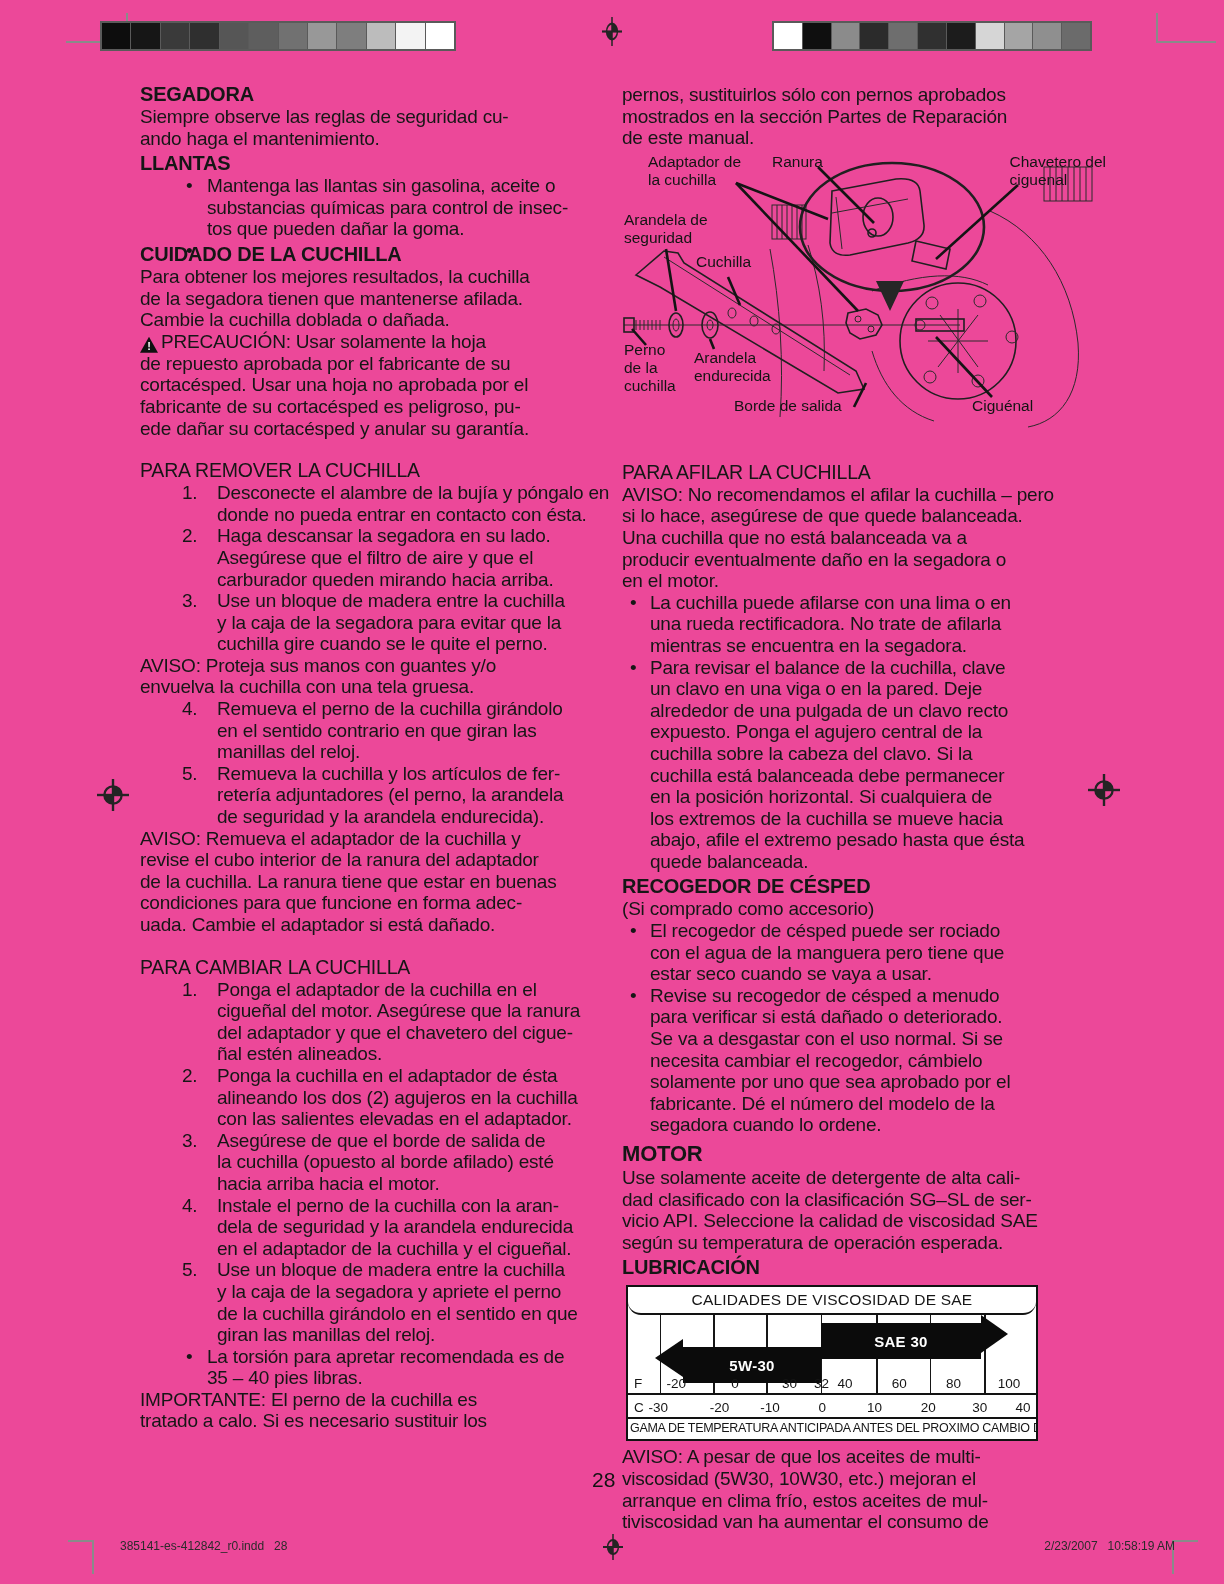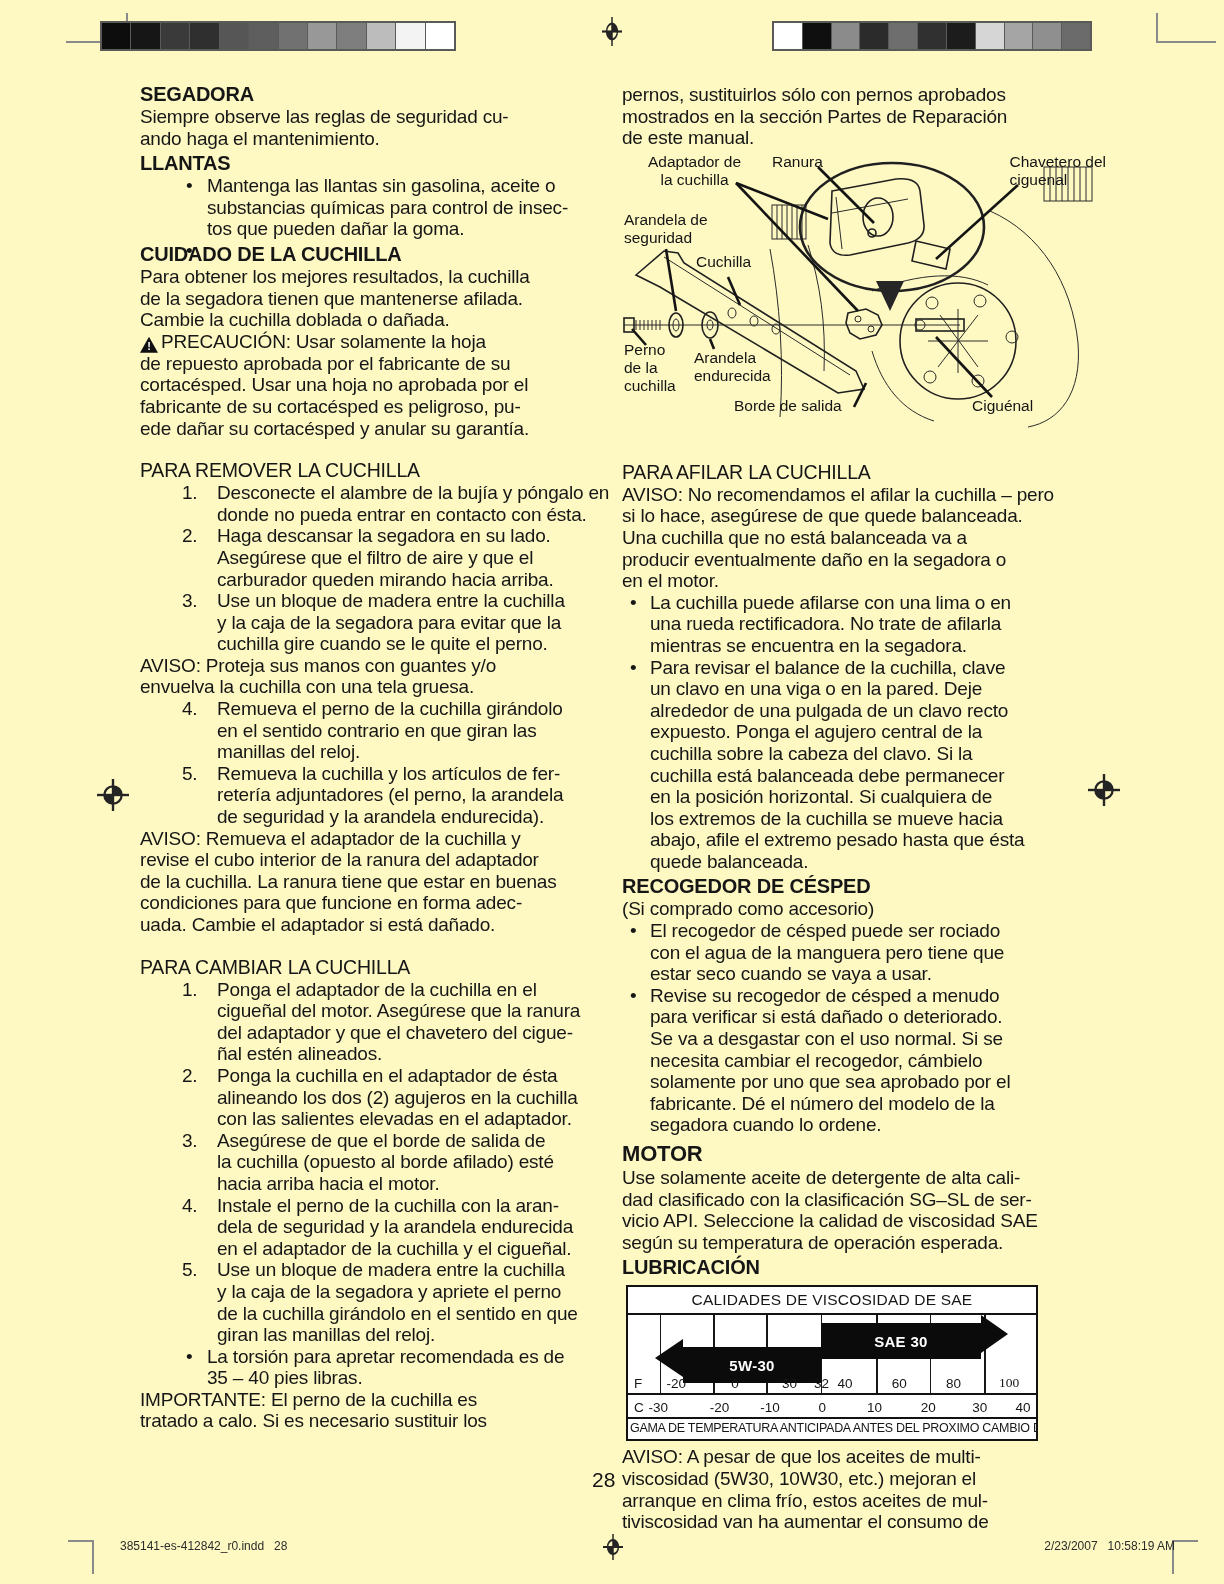--- a/index.html
+++ b/index.html
@@ -1,21 +1,21 @@
 <!DOCTYPE html>
 <html><head>
 <meta charset="utf-8">
 <style>
   html,body{margin:0;padding:0;}
   body{
     width:1224px;height:1584px;position:relative;background:#ffffff;
     font-family:"Liberation Sans",sans-serif;color:#161616;
     -webkit-font-smoothing:antialiased;overflow:hidden;
   }
-  .page{position:absolute;inset:0;background:#fef9c3;padding-left:38px;}
+  .page{position:absolute;inset:0;background:#ec4899;padding-left:38px;}
 
   
   .cm{position:absolute;}
   .cm-tl{left:66px;top:13px;width:60px;height:28px;border-right:2px solid #8a8a8a;border-bottom:2px solid #8a8a8a;}
   .cm-tr{left:1156px;top:13px;width:58px;height:28px;border-left:2px solid #8a8a8a;border-bottom:2px solid #8a8a8a;}
   .cm-bl{left:68px;top:1540px;width:24px;height:32px;border-right:2px solid #8a8a8a;border-top:2px solid #8a8a8a;}
   .cm-br{left:1172px;top:1540px;width:24px;height:32px;border-left:2px solid #8a8a8a;border-top:2px solid #8a8a8a;}
 
   .calbar{position:absolute;top:21px;height:30px;border:2px solid #5a5a5a;background:#9a9a9a;display:flex;box-sizing:border-box;}
   .calbar-left{left:100px;width:356px;}
@@ -57,21 +57,21 @@
   .diagram{position:relative;width:492px;height:288px;margin:4px 0 2px -2px;}
   .d-svg{position:absolute;left:0;top:0;width:100%;height:100%;}
   .d-svg .ln{stroke:#202020;stroke-width:1.6;fill:none;}
   .d-svg .thin{stroke:#2a2a2a;stroke-width:1;fill:none;}
   .d-svg .bold{stroke:#141414;stroke-width:2.6;fill:none;}
   .d-svg .filldark{fill:#262626;stroke:none;}
   .d-label{position:absolute;font-size:15.5px;line-height:18px;white-space:pre-line;color:#141414;}
 
   
   .chart{width:412px;border:2px solid #121212;margin:6px 0 5px 4px;box-sizing:border-box;background:#fff;}
-  .c-title{height:26px;line-height:26px;text-align:center;font-size:15.5px;border-bottom:2px solid #121212;letter-spacing:0.2px;}
+  .c-title{height:26px;line-height:26px;text-align:center;font-size:15.5px;border-bottom:2px solid #121212;letter-spacing:0.2px;border-radius:13px;}
   .c-plot{position:relative;height:78px;overflow:hidden;}
   .grid-line{position:absolute;top:0;bottom:0;width:1.5px;background:#161616;}
   .bar{position:absolute;height:36px;background:#0b0b0b;color:#ffffff;font-weight:bold;font-size:15px;display:flex;align-items:center;justify-content:center;letter-spacing:0.3px;}
   .bar-sae{top:8px;}
   .bar-5w{top:32px;}
   .tip{position:absolute;width:0;height:0;}
   .tip-r{top:0;border-top:19px solid transparent;border-bottom:19px solid transparent;border-left:28px solid #0b0b0b;}
   .tip-l{top:24px;border-top:19px solid transparent;border-bottom:19px solid transparent;border-right:28px solid #0b0b0b;}
   .f-row{position:absolute;left:0;right:0;bottom:0;height:20px;font-size:13.5px;}
   .c-row{position:relative;height:22px;border-top:2px solid #121212;font-size:13.5px;}
@@ -276,21 +276,21 @@
         <path d="M398,32 L316,106"></path>
         <path d="M46,96 L56,158"></path>
         <path d="M108,124 L120,152"></path>
         <path d="M26,192 L12,176"></path>
         <path d="M94,196 L90,186"></path>
         <path d="M234,254 L246,230"></path>
         <path d="M372,244 L316,184"></path>
       </g>
     </svg>
     <div class="d-labels">
-          <div class="d-label" style="left: 28px; top: 0px; text-align: center;">Adaptador de
+          <div class="d-label" style="left: 28px; top: 0px;">Adaptador de
 la cuchilla</div>
           <div class="d-label" style="left: 152px; top: 0px;">Ranura</div>
           <div class="d-label" style="right: 6px; top: 0px; text-align: left;">Chavetero del
 ciguenal</div>
           <div class="d-label" style="left: 4px; top: 58px;">Arandela de
 seguridad</div>
           <div class="d-label" style="left: 76px; top: 100px;">Cuchilla</div>
           <div class="d-label" style="left: 4px; top: 188px;">Perno
 de la
 cuchilla</div>
@@ -357,21 +357,21 @@
       <div class="tip tip-l" style="left: calc(13.5% - 28.56px); border-right-width: 28.56px;"></div>
       <div class="f-row">
             <span class="axl">F</span>
             <span class="tick" style="left: 11.8%;">-20</span>
             <span class="tick" style="left: 26.2%;">0</span>
             <span class="tick" style="left: 39.6%;">30</span>
             <span class="tick" style="left: 47.4%;">32</span>
             <span class="tick" style="left: 53.2%;">40</span>
             <span class="tick" style="left: 66.5%;">60</span>
             <span class="tick" style="left: 79.8%;">80</span>
-            <span class="tick" style="left: 93.4%; font-family: Liberation Serif, serif;">100</span>
+            <span class="tick" style="left: 93.4%;">100</span>
           </div>
     </div>
     <div class="c-row">
           <span class="axl">C</span>
           <span class="tick" style="left: 7.4%;">-30</span>
           <span class="tick" style="left: 22.4%;">-20</span>
           <span class="tick" style="left: 34.8%;">-10</span>
           <span class="tick" style="left: 47.6%;">0</span>
           <span class="tick" style="left: 60.4%;">10</span>
           <span class="tick" style="left: 73.6%;">20</span>

